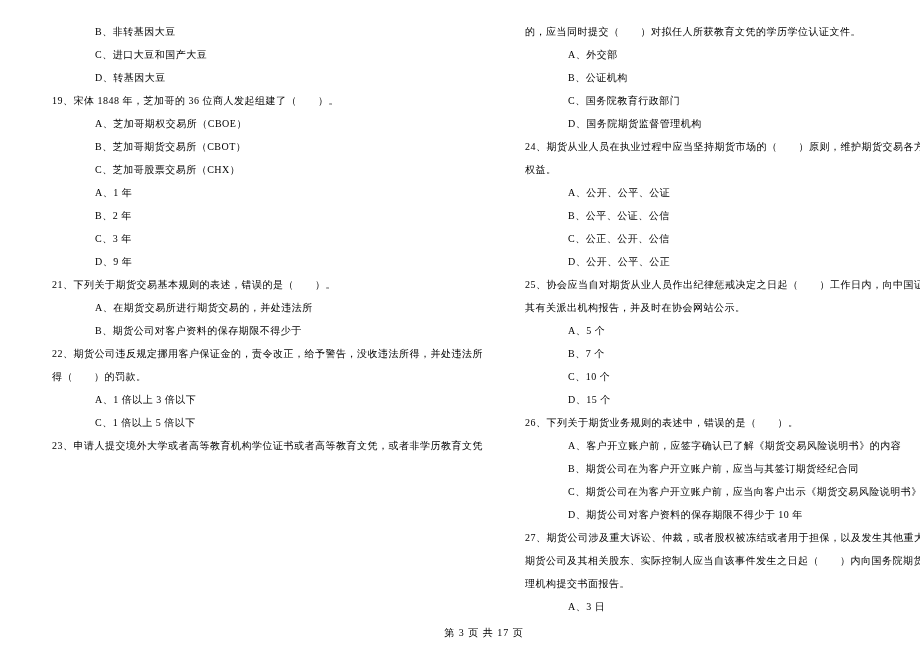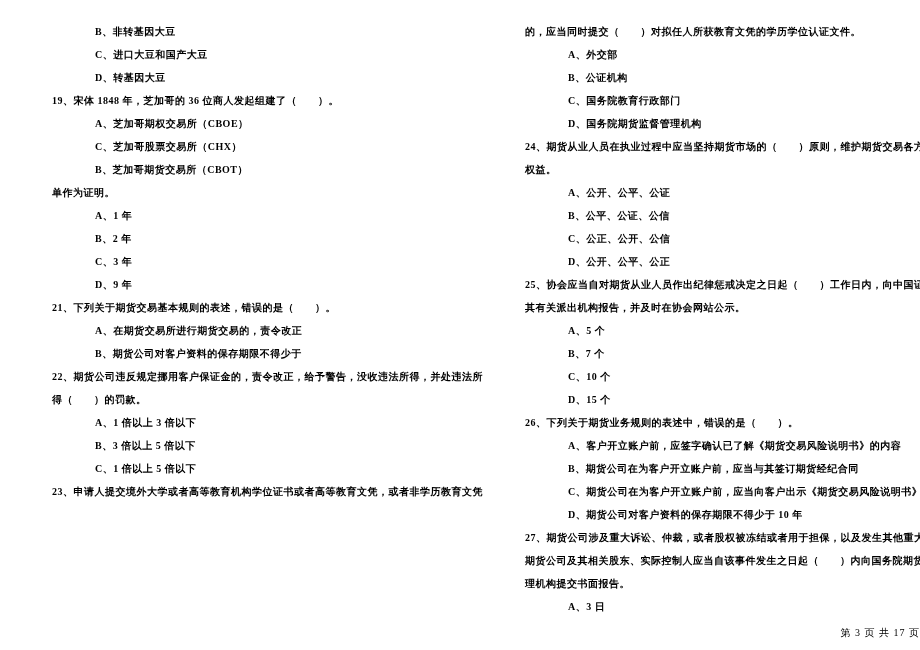--- a/index.html
+++ b/index.html
@@ -14,21 +14,20 @@
       font-family: "SimSun", "宋体", serif;
       font-size: 10px;
       color: #000;
       padding: 20px 40px 10px 40px;
       position: relative;
     }
     .page-container {
       display: flex;
       gap: 30px;
       height: 595px;
-      font-weight: bold;
     }
     .column {
       flex: 1;
       line-height: 2.3;
     }
     .line {
       white-space: nowrap;
       letter-spacing: 0.5px;
     }
     .option {
@@ -38,50 +37,48 @@
       padding-left: 12px;
     }
     .continuation {
       padding-left: 12px;
     }
     .footer {
       position: absolute;
       bottom: 10px;
       left: 0;
       right: 0;
-      text-align: right;
+      text-align: center;
       font-size: 10px;
       letter-spacing: 1px;
       margin-left: 48px;
     }
   </style>
 </head>
 <body>
 
 <div class="page-container">
   <div class="column">
     <div class="line option">B、非转基因大豆</div>
     <div class="line option">C、进口大豆和国产大豆</div>
     <div class="line option">D、转基因大豆</div>
     <div class="line question">19、宋体 1848 年，芝加哥的 36 位商人发起组建了（　　）。</div>
     <div class="line option">A、芝加哥期权交易所（CBOE）</div>
+    <div class="line option">B、芝加哥期货交易所（CBOT）</div>
     <div class="line option">C、芝加哥股票交易所（CHX）</div>
-    <div class="line option">B、芝加哥期货交易所（CBOT）</div>
-    <div class="line continuation">单作为证明。</div>
     <div class="line option">A、1 年</div>
     <div class="line option">B、2 年</div>
     <div class="line option">C、3 年</div>
     <div class="line option">D、9 年</div>
     <div class="line question">21、下列关于期货交易基本规则的表述，错误的是（　　）。</div>
-    <div class="line option">A、在期货交易所进行期货交易的，责令改正</div>
+    <div class="line option">A、在期货交易所进行期货交易的，并处违法所</div>
     <div class="line option">B、期货公司对客户资料的保存期限不得少于</div>
     <div class="line question">22、期货公司违反规定挪用客户保证金的，责令改正，给予警告，没收违法所得，并处违法所</div>
     <div class="line continuation">得（　　）的罚款。</div>
     <div class="line option">A、1 倍以上 3 倍以下</div>
-    <div class="line option">B、3 倍以上 5 倍以下</div>
     <div class="line option">C、1 倍以上 5 倍以下</div>
     <div class="line question">23、申请人提交境外大学或者高等教育机构学位证书或者高等教育文凭，或者非学历教育文凭</div>
   </div>
 
   <div class="column">
     <div class="line continuation">的，应当同时提交（　　）对拟任人所获教育文凭的学历学位认证文件。</div>
     <div class="line option">A、外交部</div>
     <div class="line option">B、公证机构</div>
     <div class="line option">C、国务院教育行政部门</div>
     <div class="line option">D、国务院期货监督管理机构</div>

